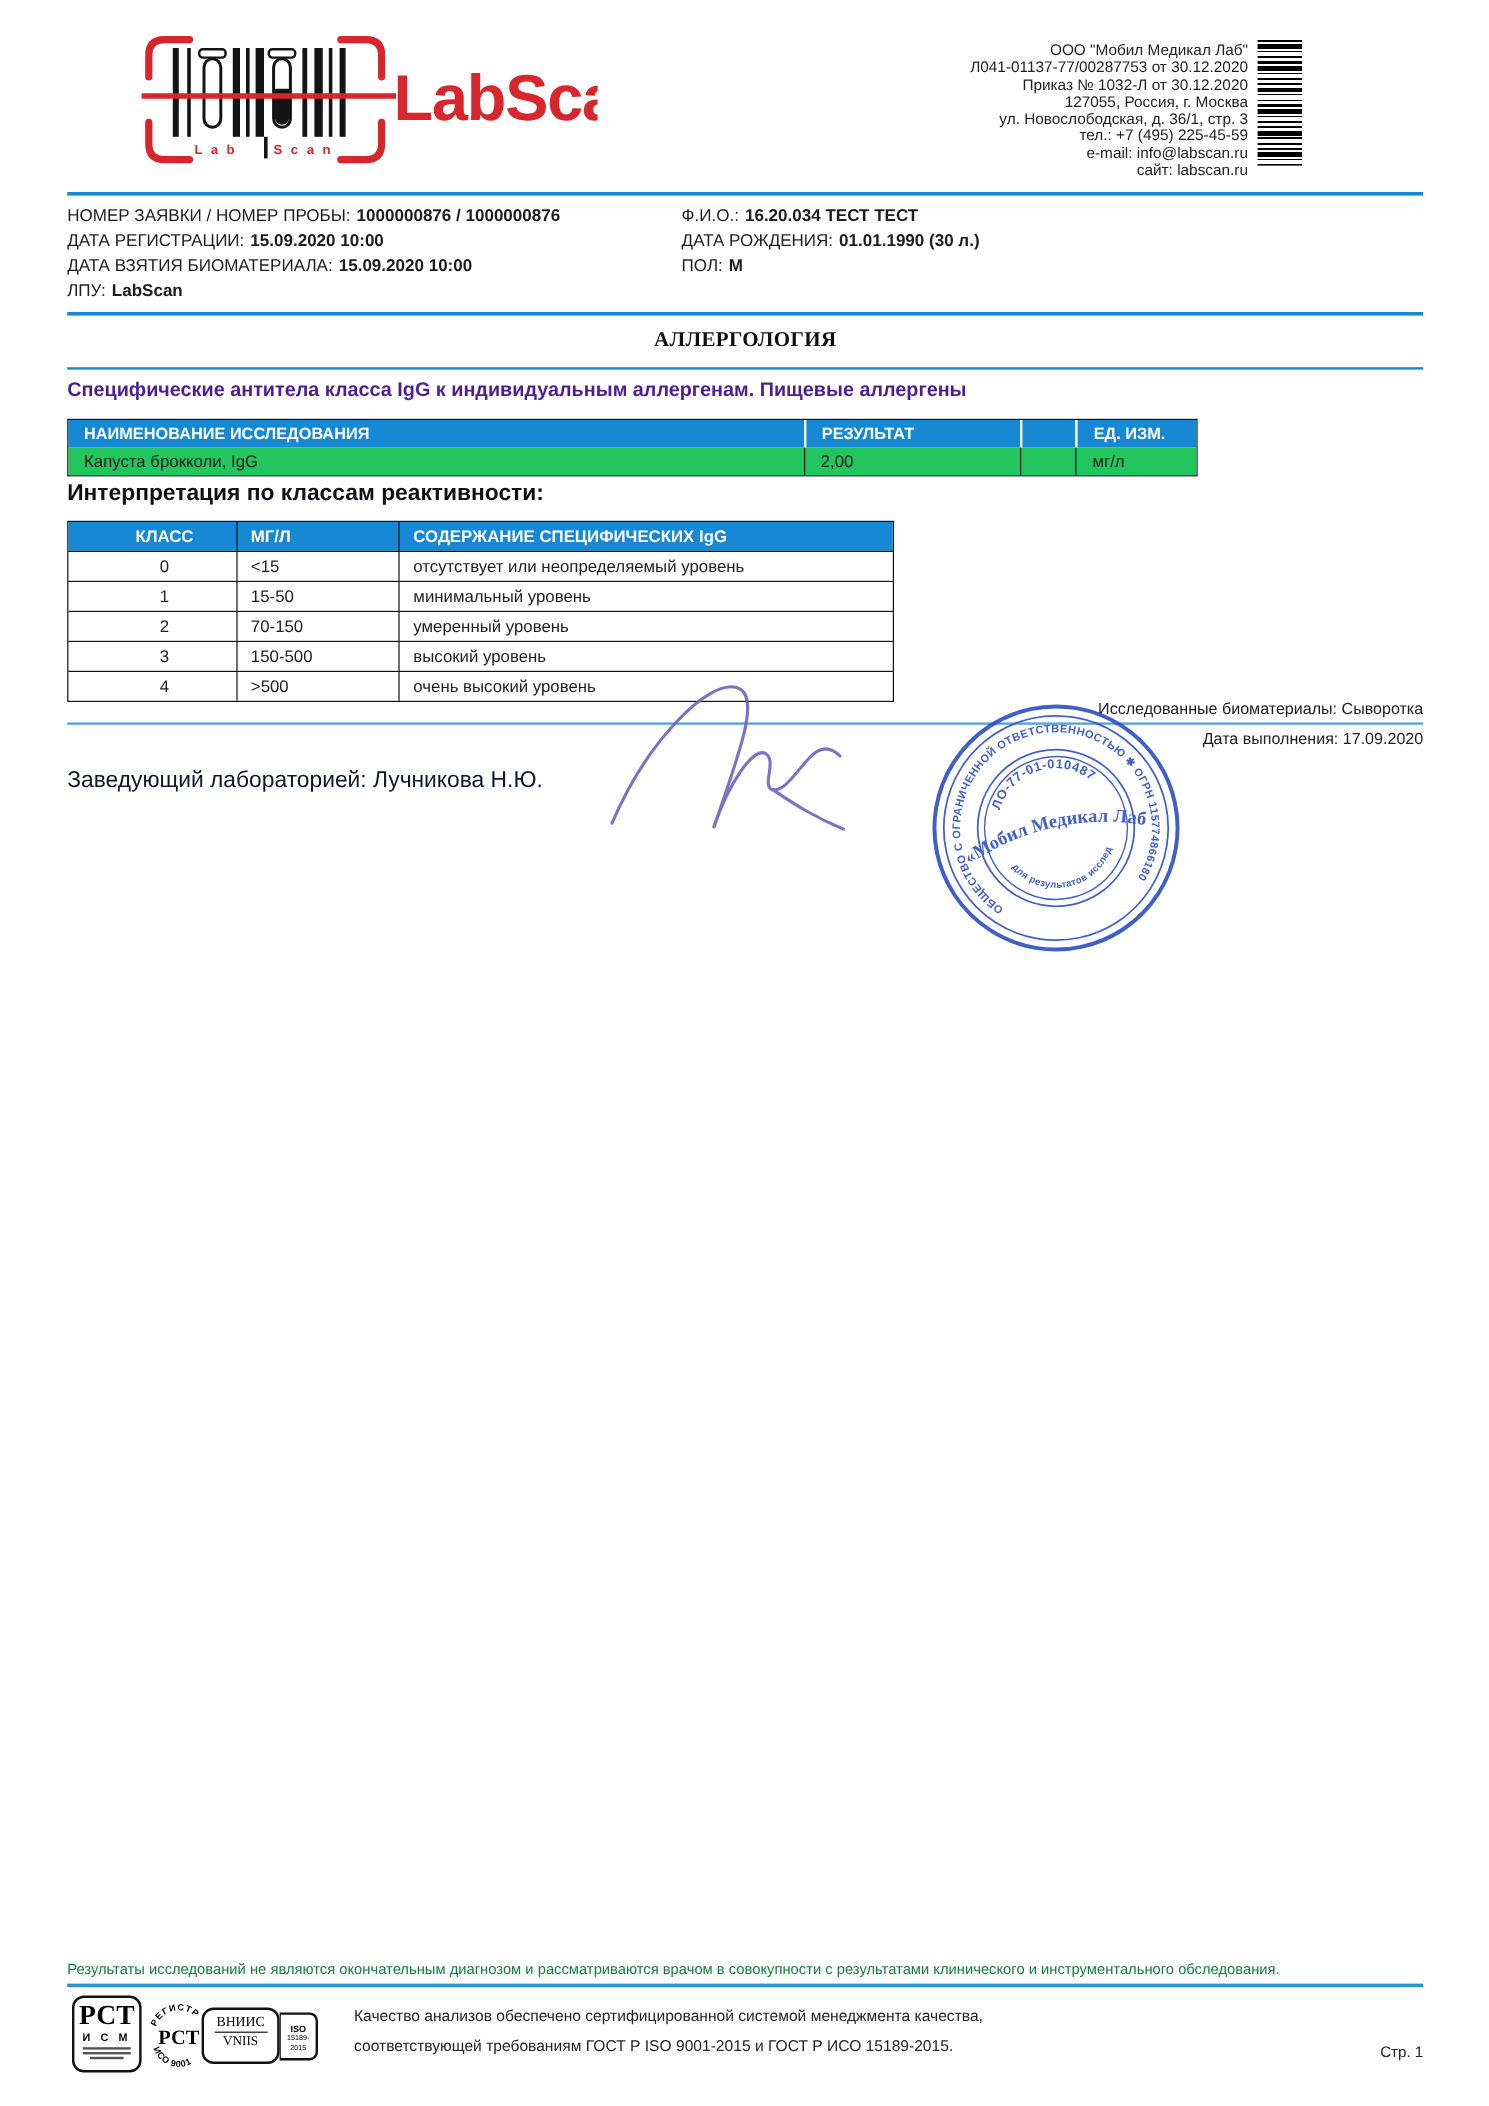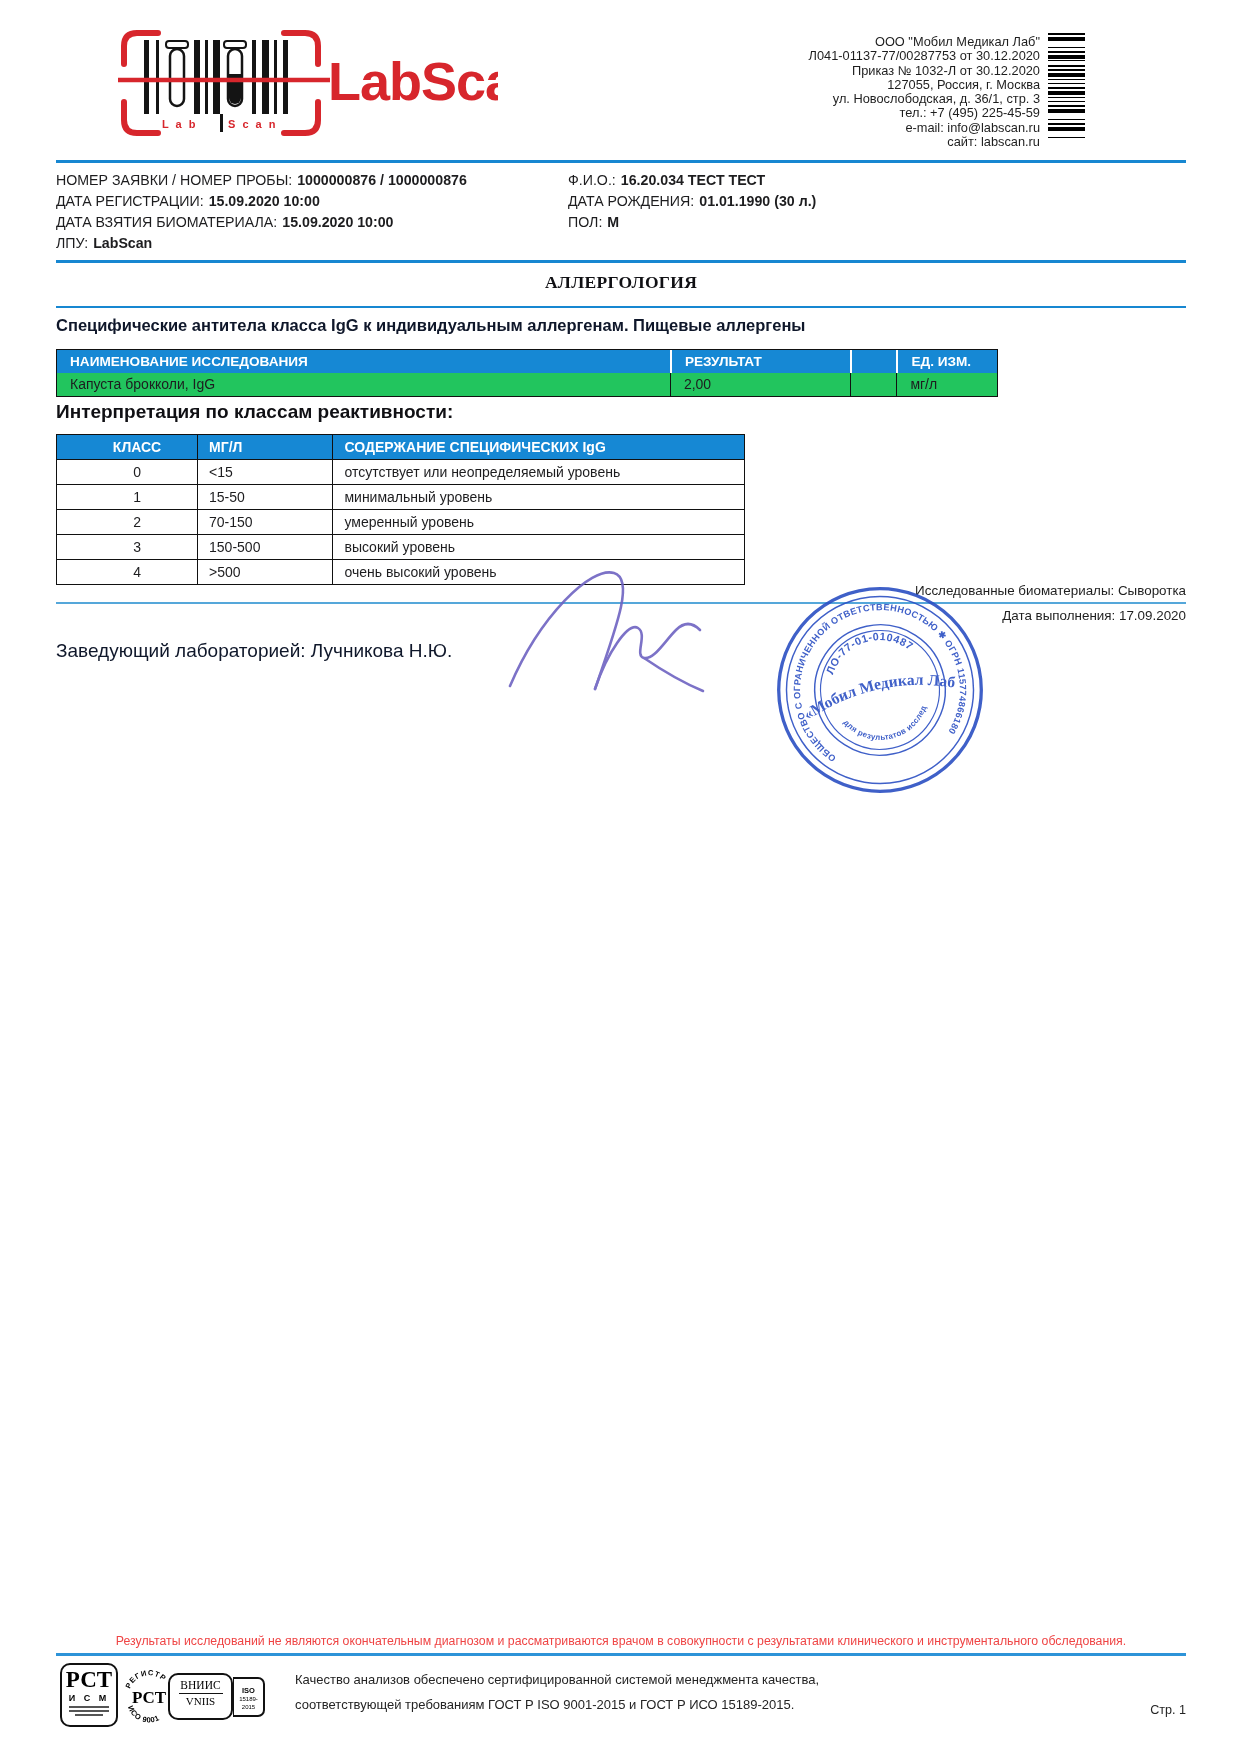--- a/index.html
+++ b/index.html
@@ -24,21 +24,21 @@
   .hr-foot { top:1653px; height:3px; background:#2d93d8; }
   
   .patient { position:absolute; top:170px; font-size:14.2px; }
   .patient.pl { left:56px; }
   .patient.pr { left:568px; }
   .prow { height:21px; line-height:21px; white-space:nowrap; }
   .pval { font-weight:bold; margin-left:5px; }
   
   .sec-title { position:absolute; left:56px; top:272px; width:1130px; text-align:center;
                font-size:17.5px; font-weight:bold; letter-spacing:0.3px; color:#101014;font-family:Liberation Serif, serif; }
-  .sec-sub { position:absolute; left:56px; top:316px; font-size:16.5px; font-weight:bold; color:#0f172a; }
+  .sec-sub { position:absolute; left:56px; top:316px; font-size:16.5px; font-weight:bold; color:#4c1d95; }
   
   .rtable { position:absolute; left:56px; top:349px; width:942px; border:1.5px solid #111; }
   .rtable .row { display:flex; }
   .rtable .hrow { background:#1688d4; color:#fff; font-weight:bold; font-size:13.6px; }
   .rtable .brow { background:#22c55e; font-size:14px; }
   .rtable .cell { height:23px; line-height:23px; padding-left:13px; white-space:nowrap; overflow:hidden; }
   .rtable .hrow .cell + .cell { border-left:2px solid #fff; }
   .rtable .brow .cell + .cell { border-left:1.3px solid #111; }
   .c-name  { width:65.2%; }
   .c-res   { width:19.2%; }
@@ -58,22 +58,22 @@
   .itable .hrow .ic-mgl, .itable .hrow .ic-desc { padding-left:11px; }
   
   .bio   { position:absolute; right:55px; top:583px; font-size:13.4px; color:#1e1e1e; }
   .edate { position:absolute; right:55px; top:608px; font-size:13.4px; color:#1e1e1e; }
   .headlab { position:absolute; left:56px; top:640px; font-size:19px; color:#0f172a; }
   
   .sig { position:absolute; left:495px; top:560px; width:218px; height:140px; }
   .stamp { position:absolute; left:768px; top:578px; width:224px; height:224px;
            transform:rotate(-12deg); opacity:0.9; }
   
-  .disclaimer { position:absolute; left:56px; top:1634px; width:1130px; text-align:center;
-                font-size:12.3px; color:#ef4444; }
+  .disclaimer { position:absolute; left:56px; top:1634px; width:1130px; text-align:left;
+                font-size:12.3px; color:#15803d; }
   .cert1 { position:absolute; left:60px; top:1663px; width:58px; height:64px;
            border:2px solid #111; border-radius:10px; text-align:center; padding-top:2px; }
   .cert1 .mark { font-family:"Liberation Serif", serif; font-weight:bold; font-size:23px; line-height:26px; color:#000; }
   .cert1 .ism  { font-size:9px; font-weight:bold; letter-spacing:3px; line-height:11px; color:#000; }
   .cert1 .tiny { height:1.8px; background:#555; margin:2.2px auto 0 auto; }
   .cert2 { position:absolute; left:125px; top:1669px; width:48px; height:58px; }
   .cert3 { position:absolute; left:168px; top:1673px; width:65px; height:47px;
            border:2px solid #111; border-radius:10px; text-align:center; padding-top:4px;
            font-family:"Liberation Serif", serif; }
   .cert3 .l1 { font-size:11.5px; line-height:12px; color:#000; }

